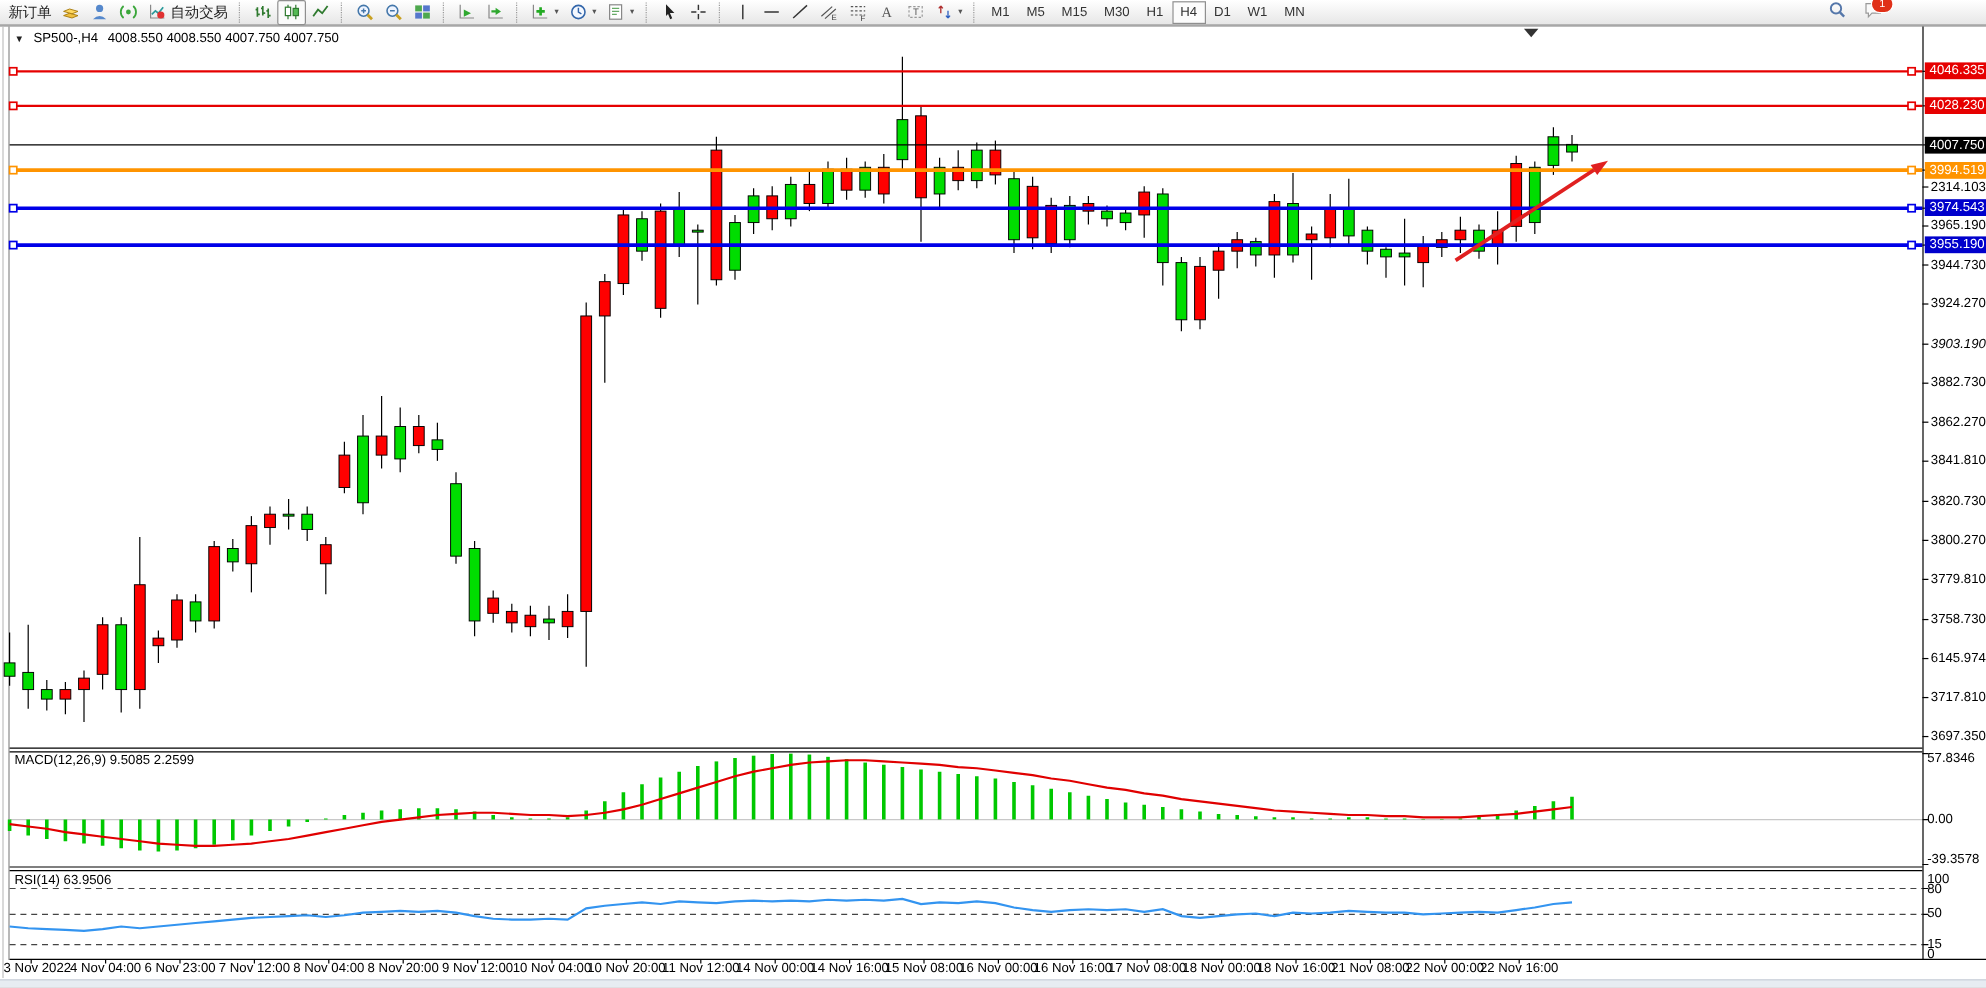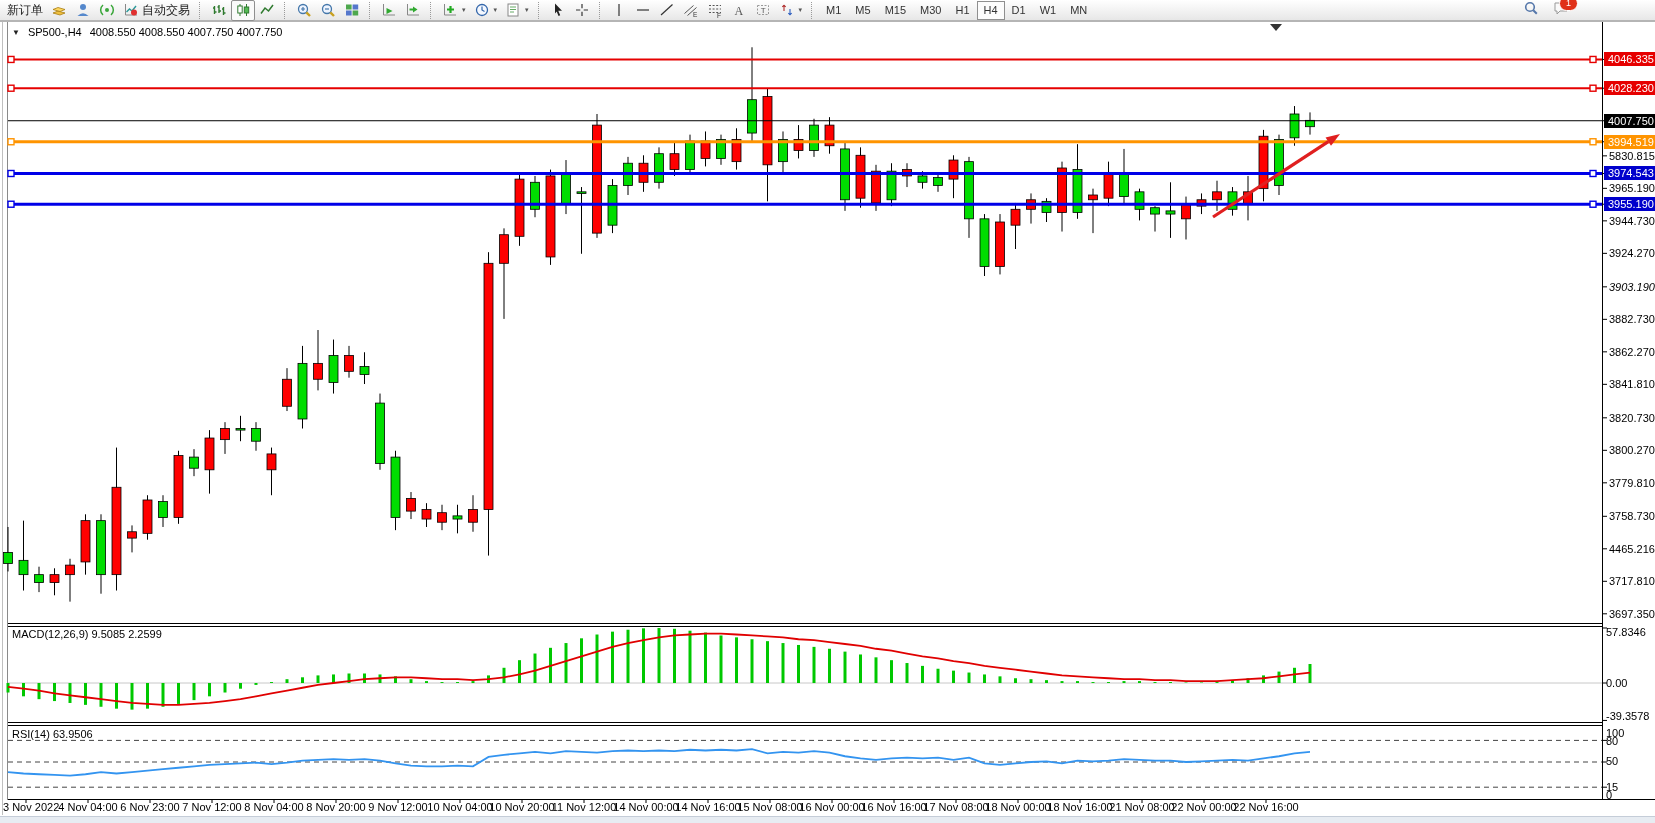--- a/index.html
+++ b/index.html
@@ -739,33 +739,33 @@
 
   <div class="ctitle">
     <span class="tri">▼</span>
     <span>SP500-,H4</span>
     <span>4008.550 4008.550 4007.750 4007.750</span>
   </div>
   <div class="ind-label" style="top:628px;">MACD(12,26,9) 9.5085 2.2599</div>
   <div class="ind-label" style="top:728px;">RSI(14) 63.9506</div>
 
   <div id="labels">
-      <div class="ptick" style="top: 148.845px;">5830.815</div>
+      <div class="ptick" style="top: 148.845px;">2314.103</div>
       <div class="ptick" style="top: 181.345px;">3965.190</div>
       <div class="ptick" style="top: 213.845px;">3944.730</div>
       <div class="ptick" style="top: 246.345px;">3924.270</div>
       <div class="ptick" style="top: 279.83px; font-style: italic;">3903.190</div>
       <div class="ptick" style="top: 312.33px;">3882.730</div>
       <div class="ptick" style="top: 344.83px;">3862.270</div>
       <div class="ptick" style="top: 377.33px;">3841.810</div>
       <div class="ptick" style="top: 410.815px;">3820.730</div>
       <div class="ptick" style="top: 443.315px;">3800.270</div>
       <div class="ptick" style="top: 475.815px;">3779.810</div>
       <div class="ptick" style="top: 509.3px;">3758.730</div>
-      <div class="ptick" style="top: 541.8px;">4465.216</div>
+      <div class="ptick" style="top: 541.8px;">6145.974</div>
       <div class="ptick" style="top: 574.3px;">3717.810</div>
       <div class="ptick" style="top: 606.8px;">3697.350</div>
       <div class="plabel" style="top: 52.4494px; background: rgb(230, 0, 0);">4046.335</div>
       <div class="plabel" style="top: 81.2086px; background: rgb(230, 0, 0);">4028.230</div>
       <div class="plabel" style="top: 113.74px; background: rgb(0, 0, 0);">4007.750</div>
       <div class="plabel" style="top: 134.757px; background: rgb(255, 148, 0);">3994.519</div>
       <div class="plabel" style="top: 166.489px; background: rgb(0, 0, 204);">3974.543</div>
       <div class="plabel" style="top: 197.23px; background: rgb(0, 0, 204);">3955.190</div>
       <div class="ilabel" style="top: 626px;">57.8346</div>
       <div class="ilabel" style="top: 677px;">0.00</div>

